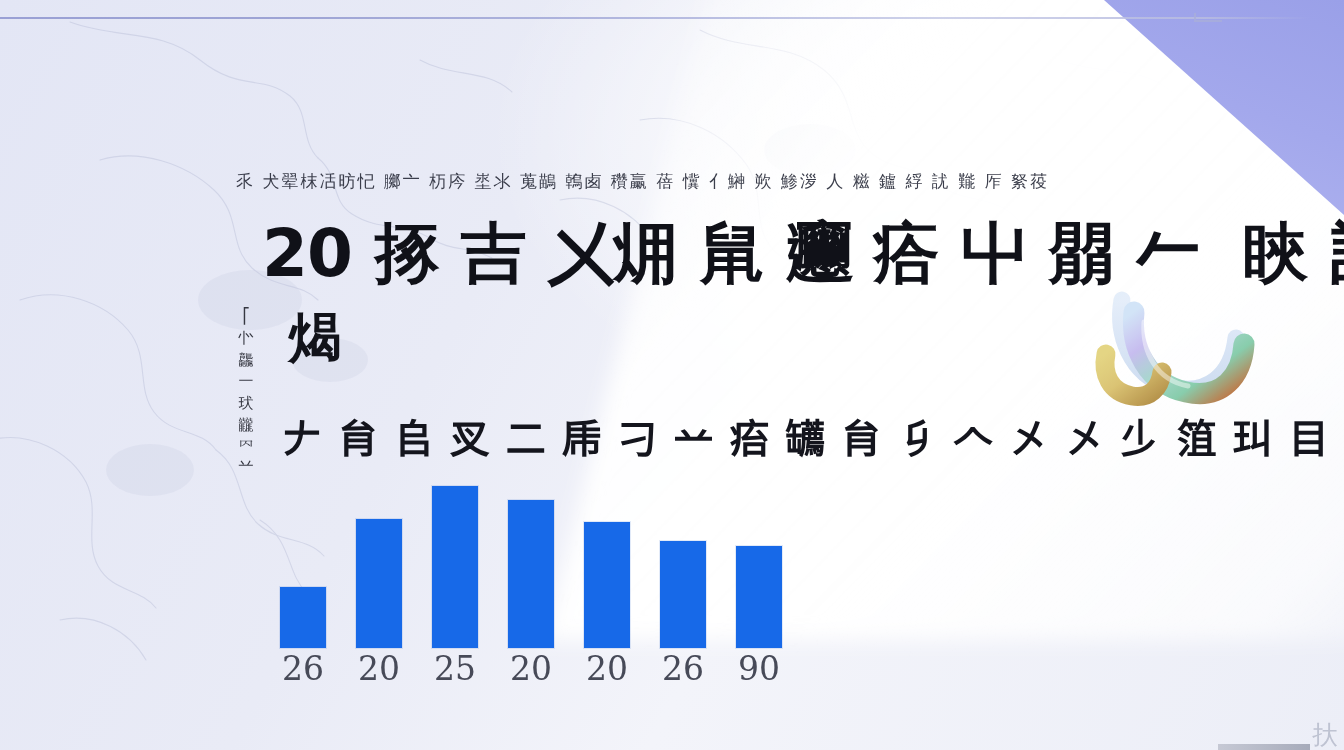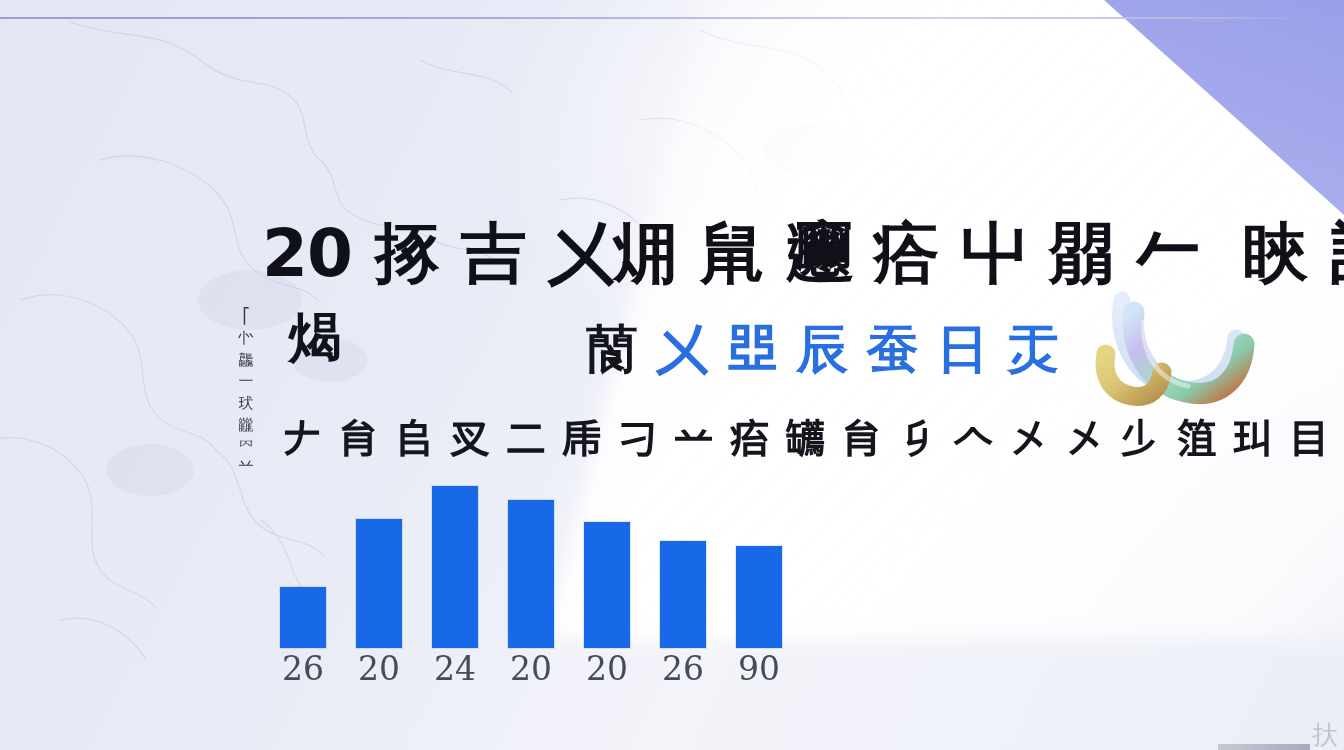--- a/index.html
+++ b/index.html
@@ -233,40 +233,37 @@
       </defs>
       <g opacity="0.92">
         <path d="M 30 18 C 24 52 38 92 76 104 C 116 116 140 92 144 56" fill="none" stroke="url(#rb3)" stroke-width="17" stroke-linecap="round" opacity="0.8"></path>
         <path d="M 42 30 C 38 66 56 102 94 110 C 130 118 150 94 152 62" fill="none" stroke="url(#rb1)" stroke-width="21" stroke-linecap="round"></path>
         <path d="M 14 72 C 10 92 18 110 40 114 C 58 117 68 106 70 90" fill="none" stroke="url(#rb2)" stroke-width="19" stroke-linecap="round"></path>
         <path d="M 52 40 C 50 70 64 98 96 104" fill="none" stroke="#ffffff" stroke-width="5" stroke-linecap="round" opacity="0.45"></path>
       </g>
     </svg>
   </div>
 
+  <div class="eyebrow">乑 犬翚枺㓉昉忋 膷亠 杤庈 埊氺 蒐鶓 鶾卥 穳臝 蓓 懻 亻鰰    欮 鯵㳨 人 糍 鑪 綒 訧 㔮 厏 䋈䓈</div>
 
   <div class="headline">20 㧻 吉 㐅㶲 䑕 𰻞 㾑 屮 朤 𠂉 𫝀 䀹 訁</div>
 
   <div class="vstrip">
     <span>⎡</span>
     <span>㣺</span>
     <span>龘</span>
     <span>一</span>
     <span>㺴</span>
     <span>龖</span>
     <span>𠔿</span>
     <span>䒑</span>
   </div>
 
   <div class="emblem">㷎</div>
 
-  <div class="subline">
-    <span class="lead">䕞</span>
-    <span class="hl">㐅 𠁁 辰 蚕 日 㶣</span>
-  </div>
 
   <div class="bodyline">𠂇 䏍 𠂤 㕚 二 乕 刁 䒑 㾂 䍎 䏍 𠂎 𠆢 㐅 㐅 𣥂 䈌 㺩 目 㷎 䏍 㐅 呈 里 网</div>
 
   <div id="chart">
     <div class="bars">
         <div class="bar-slot" style="left: 10px; width: 46px;">
           <div class="bar" style="height: 61px; background: rgb(23, 105, 232);"></div>
         </div>
         <div class="bar-slot" style="left: 86px; width: 46px;">
           <div class="bar" style="height: 129px; background: rgb(23, 105, 232);"></div>
@@ -283,21 +280,21 @@
         <div class="bar-slot" style="left: 390px; width: 46px;">
           <div class="bar" style="height: 107px; background: rgb(23, 105, 232);"></div>
         </div>
         <div class="bar-slot" style="left: 466px; width: 46px;">
           <div class="bar" style="height: 102px; background: rgb(23, 105, 232);"></div>
         </div>
       </div>
     <div class="labels">
         <div class="bar-label" style="left: 3px; color: rgb(71, 74, 88);">26</div>
         <div class="bar-label" style="left: 79px; color: rgb(71, 74, 88);">20</div>
-        <div class="bar-label" style="left: 155px; color: rgb(71, 74, 88);">24</div>
+        <div class="bar-label" style="left: 155px; color: rgb(71, 74, 88);">25</div>
         <div class="bar-label" style="left: 231px; color: rgb(71, 74, 88);">20</div>
         <div class="bar-label" style="left: 307px; color: rgb(71, 74, 88);">20</div>
         <div class="bar-label" style="left: 383px; color: rgb(71, 74, 88);">26</div>
         <div class="bar-label" style="left: 459px; color: rgb(71, 74, 88);">90</div>
       </div>
   </div>
 
   <div class="corner-bar"></div>
   <div class="corner-mark">㧋</div>
 

